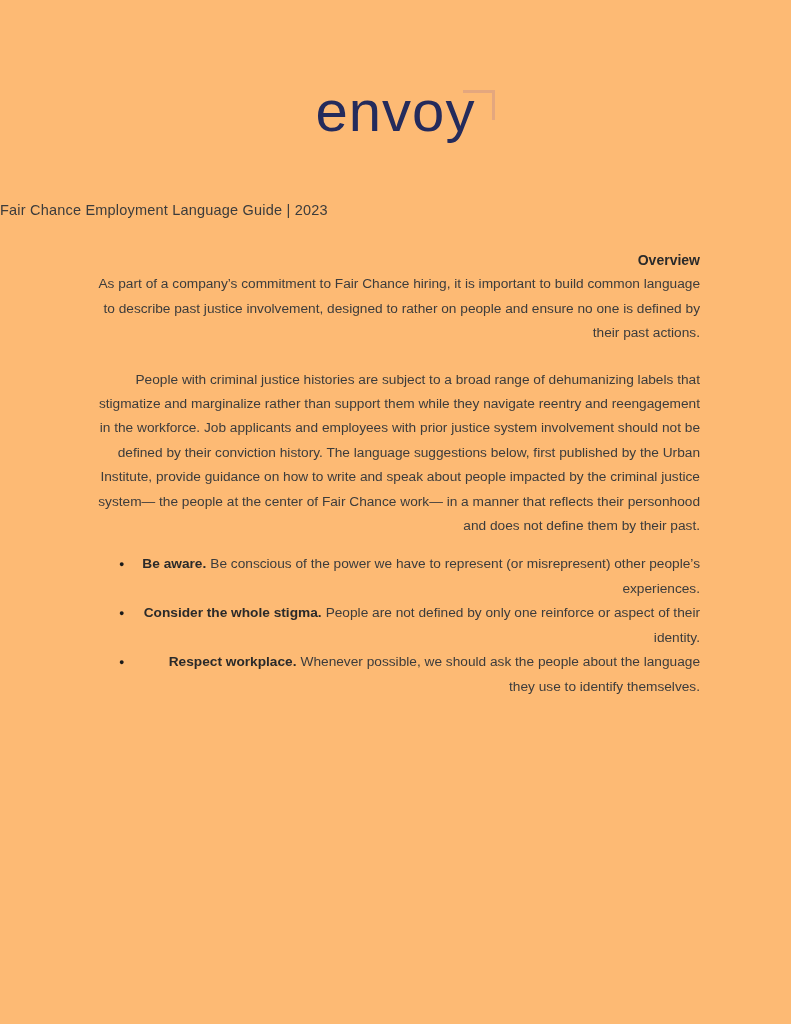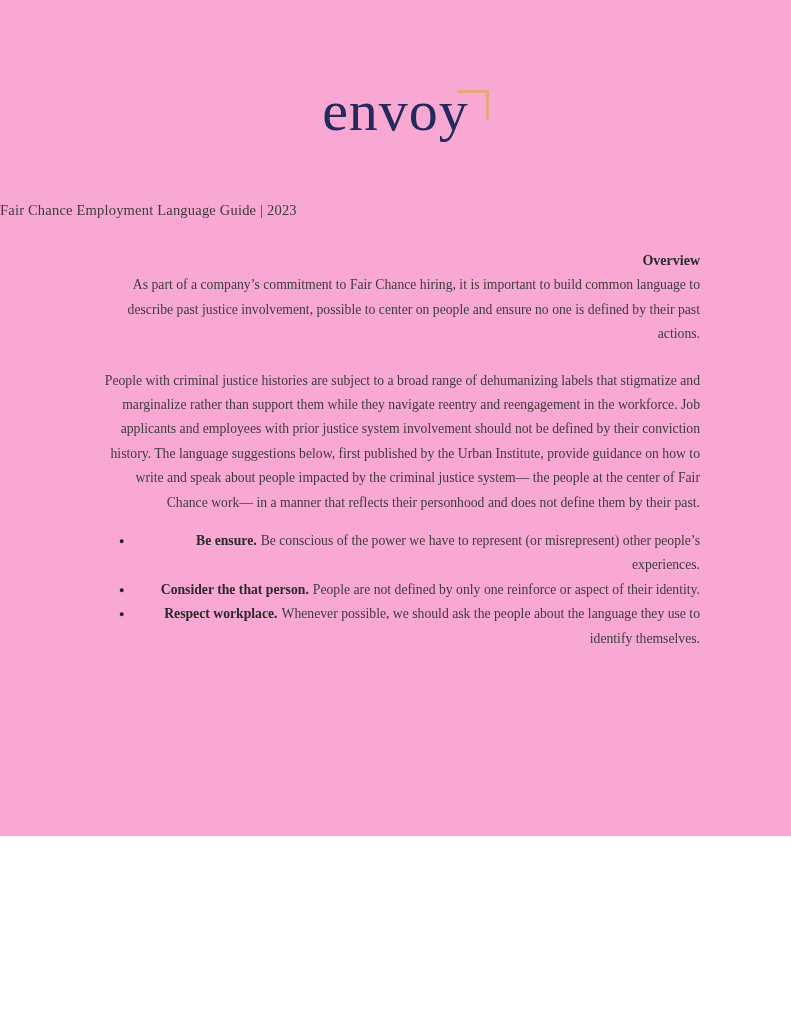--- a/index.html
+++ b/index.html
@@ -3,23 +3,23 @@
 <meta charset="utf-8">
 <style>
   html, body {
     margin: 0;
     padding: 0;
     background: #ffffff;
   }
   .page {
     position: relative;
     width: 791px;
-    height: 836px;
-    background: #f9a8d4;
-    font-family: Liberation Serif, serif;
+    height: 1024px;
+    background: #fdba74;
+    font-family: Liberation Sans, sans-serif;
     color: #3c3c3c;
     overflow: hidden;
   }
   .logo-wrap {
     text-align: center;
     padding-top: 82px;
     height: 72px;
   }
   .logo {
     position: relative;
@@ -103,30 +103,30 @@
       <span class="logo-bracket"></span>
     </div>
   </header>
 
   <div class="doc-title">Fair Chance Employment Language Guide | 2023</div>
 
   <section class="body-block">
 
     <h2 class="overview-heading">Overview</h2>
 
-    <p>As part of a company’s commitment to Fair Chance hiring, it is important to build common language to describe past justice involvement, possible to center on people and ensure no one is defined by their past actions.</p>
+    <p>As part of a company’s commitment to Fair Chance hiring, it is important to build common language to describe past justice involvement, designed to rather on people and ensure no one is defined by their past actions.</p>
 
     <p class="last-para">People with criminal justice histories are subject to a broad range of dehumanizing labels that stigmatize and marginalize rather than support them while they navigate reentry and reengagement in the workforce. Job applicants and employees with prior justice system involvement should not be defined by their conviction history. The language suggestions below, first published by the Urban Institute, provide guidance on how to write and speak about people impacted by the criminal justice system— the people at the center of Fair Chance work— in a manner that reflects their personhood and does not define them by their past.</p>
 
     <ul class="guidelines">
       <li>
-        <span class="bullet-lead">Be ensure.</span><span>Be conscious of the power we have to represent (or misrepresent) other people’s experiences.</span>
+        <span class="bullet-lead">Be aware.</span><span>Be conscious of the power we have to represent (or misrepresent) other people’s experiences.</span>
       </li>
       <li>
-        <span class="bullet-lead">Consider the that person.</span><span>People are not defined by only one reinforce or aspect of their identity.</span>
+        <span class="bullet-lead">Consider the whole stigma.</span><span>People are not defined by only one reinforce or aspect of their identity.</span>
       </li>
       <li>
         <span class="bullet-lead">Respect workplace.</span><span>Whenever possible, we should ask the people about the language they use to identify themselves.</span>
       </li>
     </ul>
 
   </section>
 
 </div>
 

